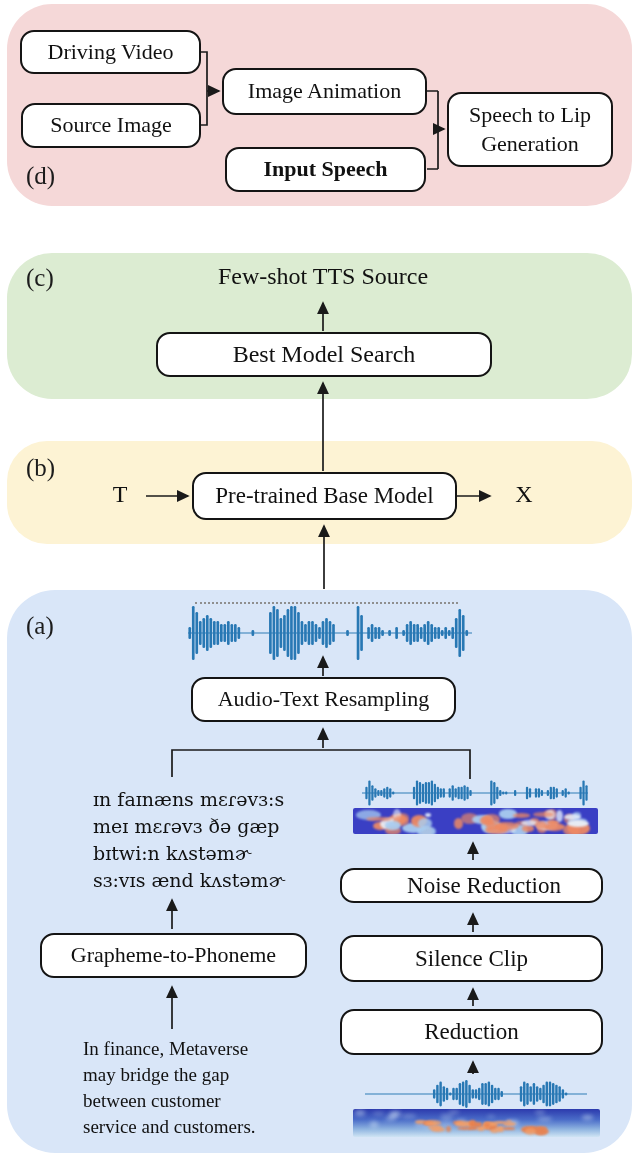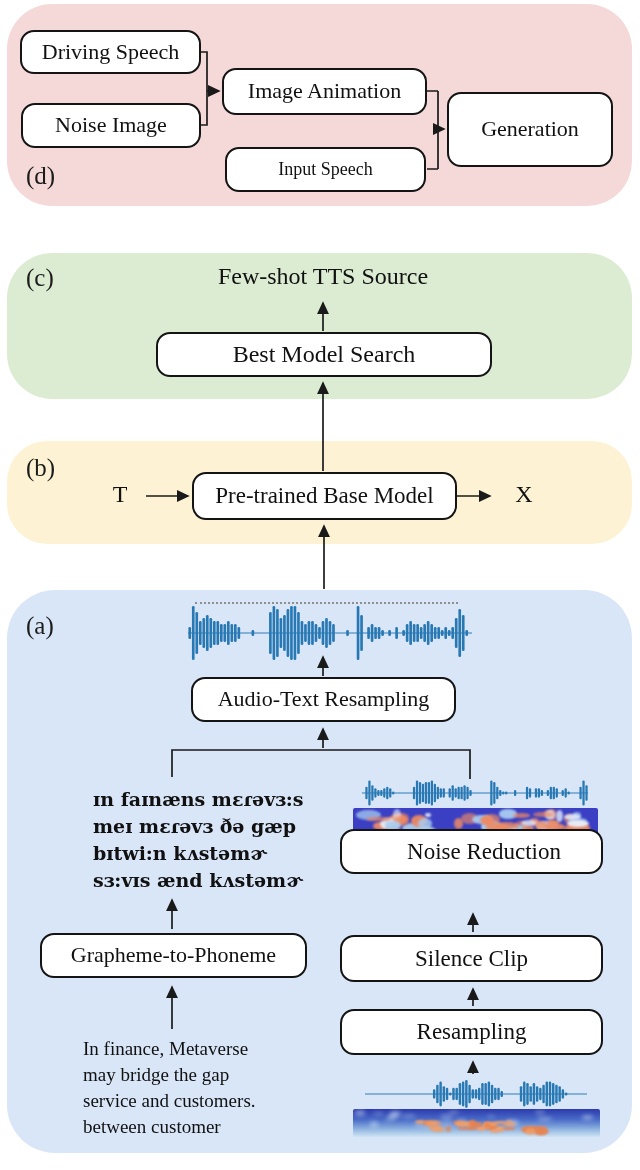--- a/index.html
+++ b/index.html
@@ -56,32 +56,33 @@
       <path d="M172,777 L172,750 L470,750 L470,779" fill="none" stroke="#1a1a1a" stroke-width="1.7"></path>
       <path d="M172,929 V900" fill="none" stroke="#1a1a1a" stroke-width="1.7" marker-end="url(#ah)"></path>
       <path d="M172,1029 V987" fill="none" stroke="#1a1a1a" stroke-width="1.7" marker-end="url(#ah)"></path>
       <path d="M473,860 V843" fill="none" stroke="#1a1a1a" stroke-width="1.7" marker-end="url(#ah)"></path>
       <path d="M473,932 V914" fill="none" stroke="#1a1a1a" stroke-width="1.7" marker-end="url(#ah)"></path>
       <path d="M473,1006 V989" fill="none" stroke="#1a1a1a" stroke-width="1.7" marker-end="url(#ah)"></path>
       <path d="M473,1074 V1062" fill="none" stroke="#1a1a1a" stroke-width="1.7" marker-end="url(#ah)"></path>
     </svg>
 
   <div class="fbox" style="left:20px;top:30px;width:181px;height:44px;font-size:22px;">
-    <span>Driving Speech</span>
+    <span>Driving Video</span>
   </div>
   <div class="fbox" style="left:21px;top:103px;width:180px;height:45px;font-size:22px;">
-    <span>Noise Image</span>
+    <span>Source Image</span>
   </div>
   <div class="fbox" style="left:222px;top:68px;width:205px;height:47px;font-size:22px;">
     <span>Image Animation</span>
   </div>
-  <div class="fbox" style="left:225px;top:147px;width:201px;height:45px;font-size:18px;">
+  <div class="fbox" style="left:225px;top:147px;width:201px;height:45px;font-size:22px;font-weight:bold;">
     <span>Input Speech</span>
   </div>
   <div class="fbox" style="left:447px;top:92px;width:166px;height:75px;font-size:22px;">
+    <span>Speech to Lip</span>
     <span>Generation</span>
   </div>
   <div class="plabel" style="left:26px;top:162px;">(d)</div>
 
   <div class="plabel" style="left:26px;top:264px;">(c)</div>
   <div class="freetext" style="left:163px;top:263px;width:320px;text-align:center;font-size:24px;">Few-shot TTS Source</div>
   <div class="fbox" style="left:156px;top:332px;width:336px;height:45px;font-size:24px;">
     <span>Best Model Search</span>
   </div>
 
@@ -160,21 +161,21 @@
         <rect x="266.89" y="13.00" width="2.66" height="30.00" rx="1.23" fill="#2878b4"></rect>
         <rect x="270.40" y="4.00" width="2.66" height="48.00" rx="1.23" fill="#2878b4"></rect>
         <rect x="273.90" y="10.00" width="2.66" height="36.00" rx="1.23" fill="#2878b4"></rect>
         <rect x="277.41" y="25.00" width="2.66" height="6.00" rx="1.23" fill="#2878b4"></rect>
       </svg></div>
 
   <div class="fbox" style="left:191px;top:677px;width:265px;height:45px;font-size:22px;">
     <span>Audio-Text Resampling</span>
   </div>
 
-  <div class="freetext lines" style="left:93px;top:786px;font-size:19px;line-height:27px;font-family:'DejaVu Serif','DejaVu Sans',serif;font-weight:bold;">
+  <div class="freetext lines" style="left:93px;top:786px;font-size:19px;line-height:27px;font-family:'DejaVu Serif','DejaVu Sans',serif;">
     <div>ɪn faɪnæns mɛɾəvɜ:s</div>
     <div>meɪ mɛɾəvɜ ðə gæp</div>
     <div>bɪtwi:n kʌstəmɚ</div>
     <div>sɜ:vɪs ænd kʌstəmɚ</div>
   </div>
 
   <div class="wave" style="left:362px;top:778px;width:226px;height:30px;"><svg width="226" height="30" viewBox="0 0 226 30">
         <rect x="0" y="14.4" width="226" height="1.2" fill="#2878b4" opacity="0.8"></rect>
         <rect x="3.33" y="8.78" width="2.26" height="12.44" rx="1.04" fill="#2878b4"></rect>
         <rect x="6.30" y="2.56" width="2.26" height="24.89" rx="1.04" fill="#2878b4"></rect>
@@ -280,35 +281,35 @@
       <div class="blob" style="left: 160.183px; top: 5.38201px; width: 16.3588px; height: 4.63716px; background: rgb(238, 138, 99); opacity: 0.74927; filter: blur(1.2px);"></div>
       <div class="blob" style="left: 179.995px; top: 3.75859px; width: 20.8231px; height: 5.53413px; background: rgb(238, 138, 99); opacity: 0.671621; filter: blur(1.2px);"></div>
       <div class="blob" style="left: 203.371px; top: 1.52365px; width: 6.6688px; height: 12.4625px; background: rgb(233, 242, 251); opacity: 0.769309; filter: blur(1.2px);"></div>
       <div class="blob" style="left: 132.976px; top: 12.9863px; width: 9.41357px; height: 8.66272px; background: rgb(238, 138, 99); opacity: 0.808345; filter: blur(1.2px);"></div>
     </div>
 
   <div class="fbox" style="left:40px;top:933px;width:267px;height:45px;font-size:22px;">
     <span>Grapheme-to-Phoneme</span>
   </div>
 
-  <div class="fbox" style="left:340px;top:829px;width:263px;height:45px;font-size:23px;padding-left:25px;">
+  <div class="fbox" style="left:340px;top:868px;width:263px;height:35px;font-size:23px;padding-left:25px;">
     <span>Noise Reduction</span>
   </div>
   <div class="fbox" style="left:340px;top:935px;width:263px;height:47px;font-size:23px;">
     <span>Silence Clip</span>
   </div>
   <div class="fbox" style="left:340px;top:1009px;width:263px;height:46px;font-size:23px;">
-    <span>Resampling</span>
+    <span>Reduction</span>
   </div>
 
   <div class="freetext lines" style="left:83px;top:1036px;font-size:19px;line-height:26px;">
     <div>In finance, Metaverse</div>
     <div>may bridge the gap</div>
+    <div>between customer</div>
     <div>service and customers.</div>
-    <div>between customer</div>
   </div>
 
   <div class="wave" style="left:365px;top:1079px;width:222px;height:30px;"><svg width="222" height="30" viewBox="0 0 222 30">
         <rect x="0" y="14.4" width="222" height="1.2" fill="#2878b4" opacity="0.8"></rect>
         <rect x="67.95" y="10.33" width="2.45" height="9.33" rx="1.13" fill="#2878b4"></rect>
         <rect x="71.17" y="5.67" width="2.45" height="18.67" rx="1.13" fill="#2878b4"></rect>
         <rect x="74.39" y="2.56" width="2.45" height="24.89" rx="1.13" fill="#2878b4"></rect>
         <rect x="77.60" y="7.22" width="2.45" height="15.56" rx="1.13" fill="#2878b4"></rect>
         <rect x="80.82" y="8.78" width="2.45" height="12.44" rx="1.13" fill="#2878b4"></rect>
         <rect x="84.04" y="13.44" width="2.45" height="3.11" rx="1.13" fill="#2878b4"></rect>

